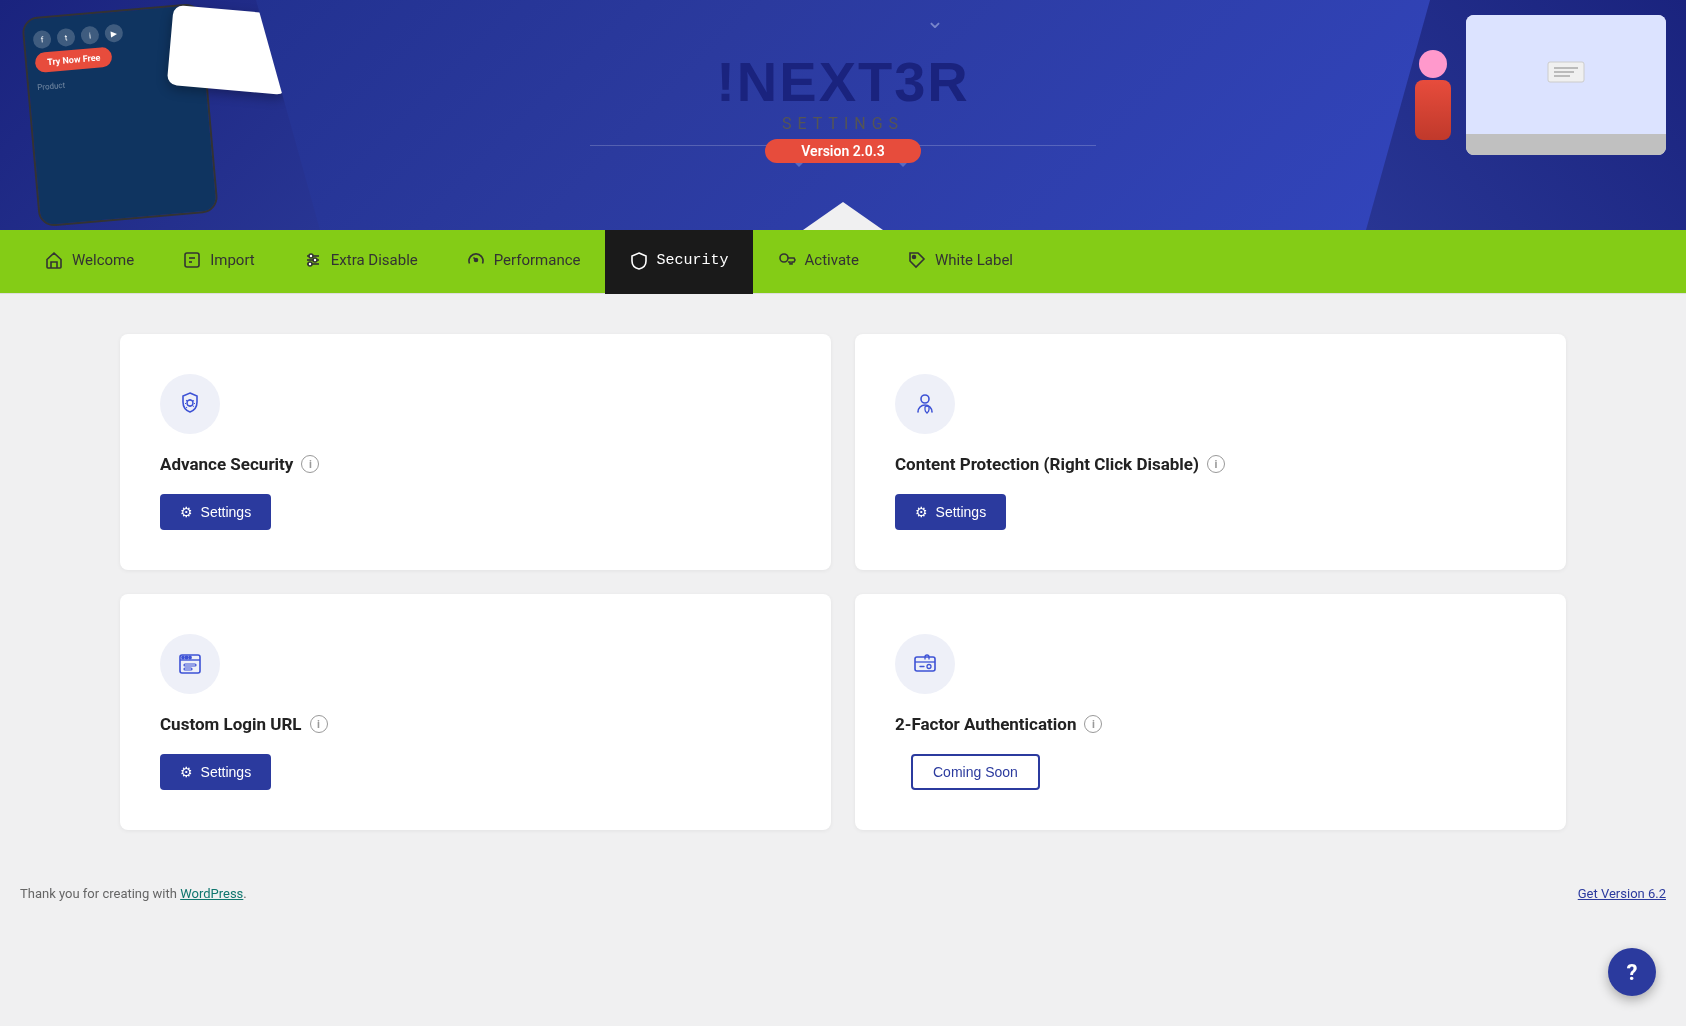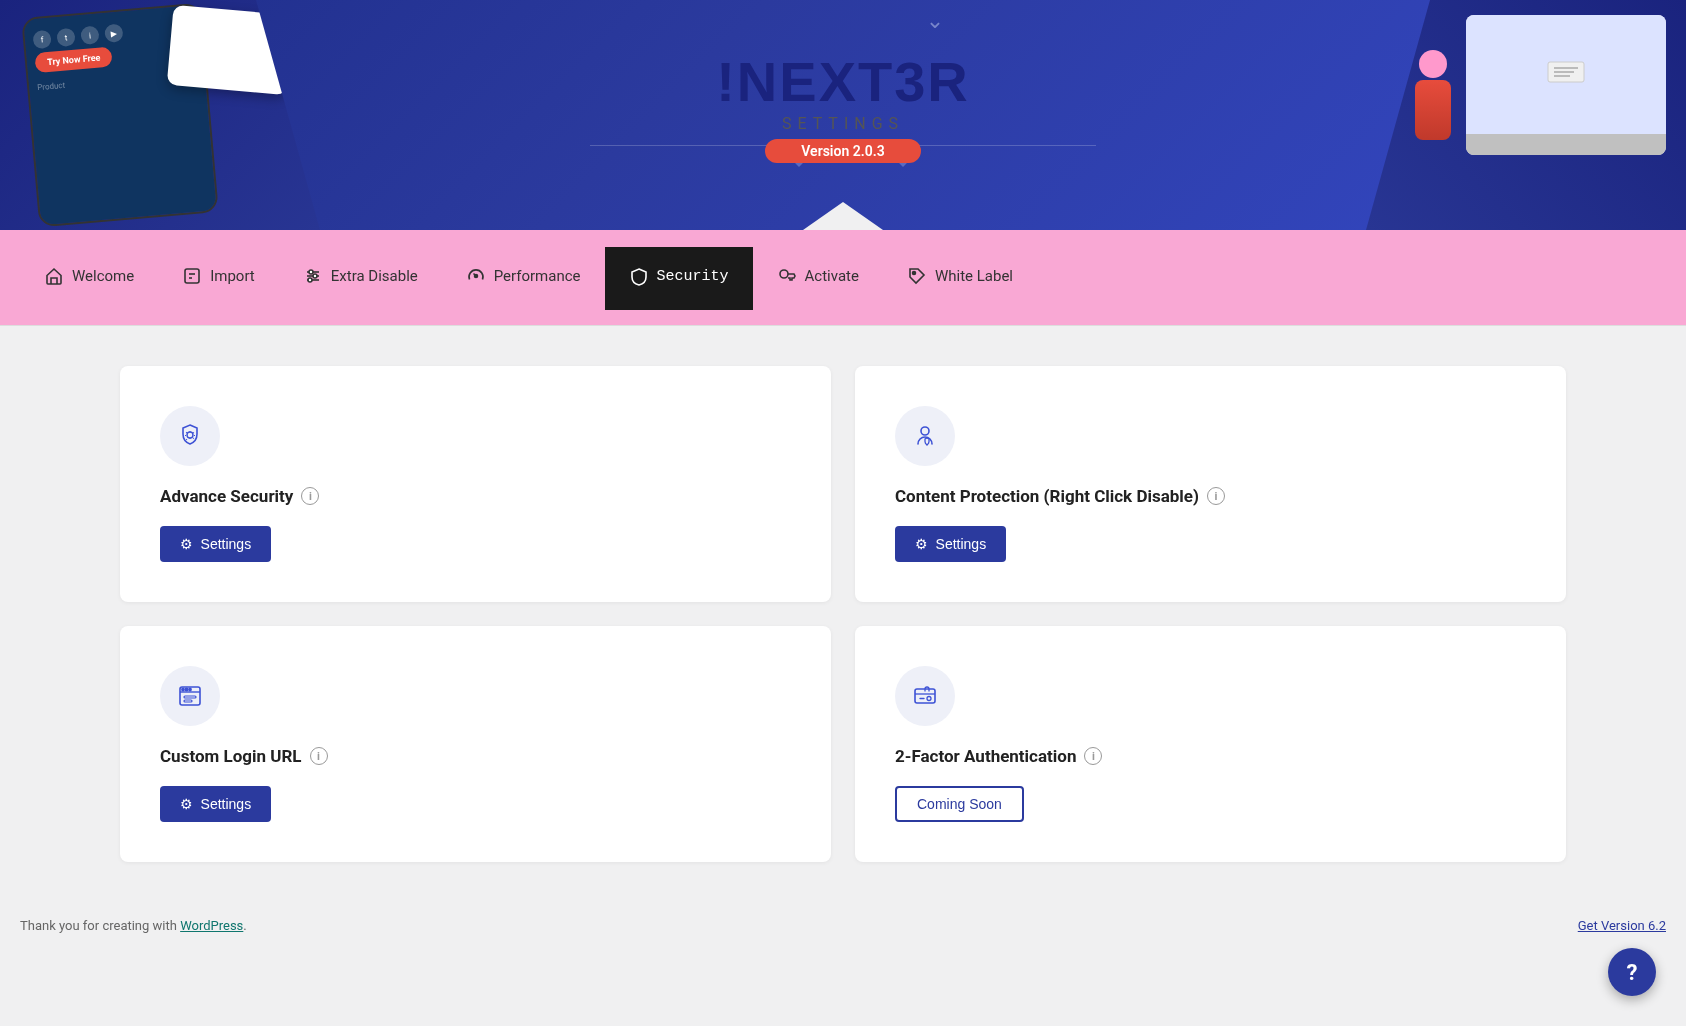--- a/index.html
+++ b/index.html
@@ -166,25 +166,24 @@
       top: 63%;
       left: 35%;
       right: 35%;
       height: 1px;
       background: rgba(255,255,255,0.2);
       z-index: 5;
     }
 
     
     .nav-tabs {
-      background: #f9a8d4;
+      background: #84cc16;
       border-bottom: 1px solid #ddd;
       display: flex;
-      align-items: center;
-      padding: 16px 20px;
+      padding: 0 20px;
     }
     .nav-tab {
       display: flex;
       align-items: center;
       gap: 8px;
       padding: 20px 24px;
       cursor: pointer;
       font-size: 15px;
       color: #333;
       border-bottom: 3px solid transparent;
@@ -269,20 +268,21 @@
       gap: 8px;
       background: white;
       color: #2b3a9e;
       border: 2px solid #2b3a9e;
       border-radius: 4px;
       padding: 8px 20px;
       font-size: 14px;
       font-weight: 500;
       cursor: pointer;
       transition: background 0.2s;
+      margin-left: 16px;
     }
 
     
     .footer {
       padding: 16px 20px;
       display: flex;
       justify-content: space-between;
       align-items: center;
       font-size: 13px;
       color: #666;

